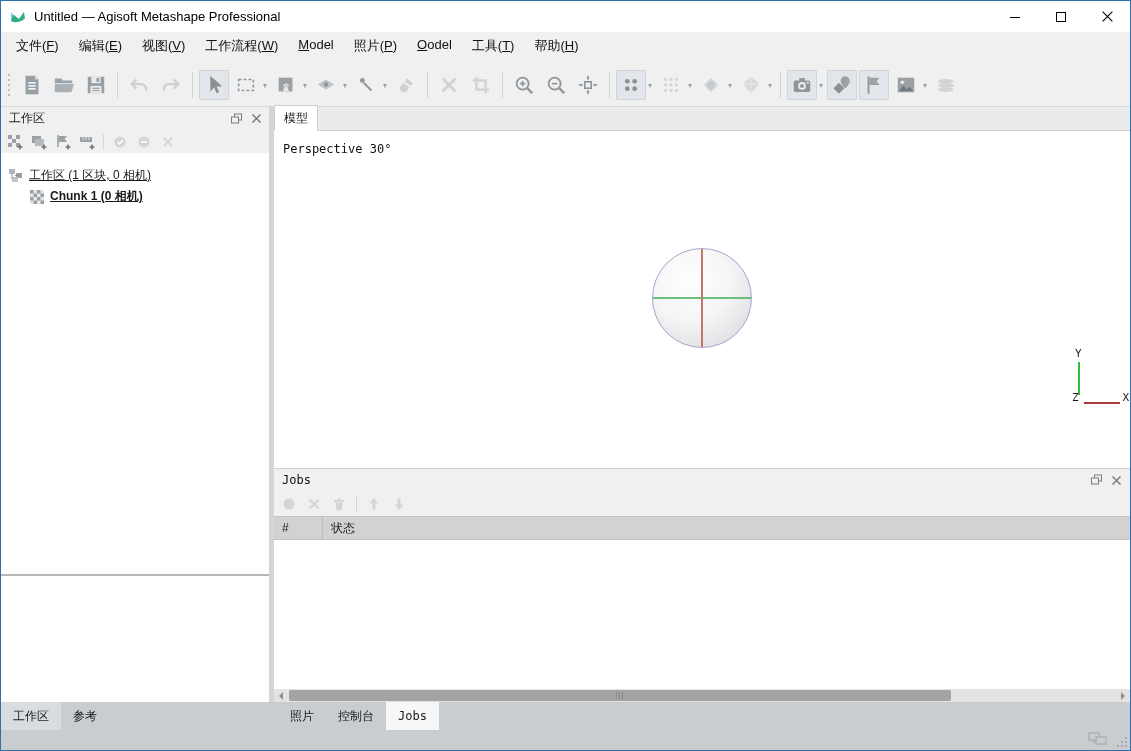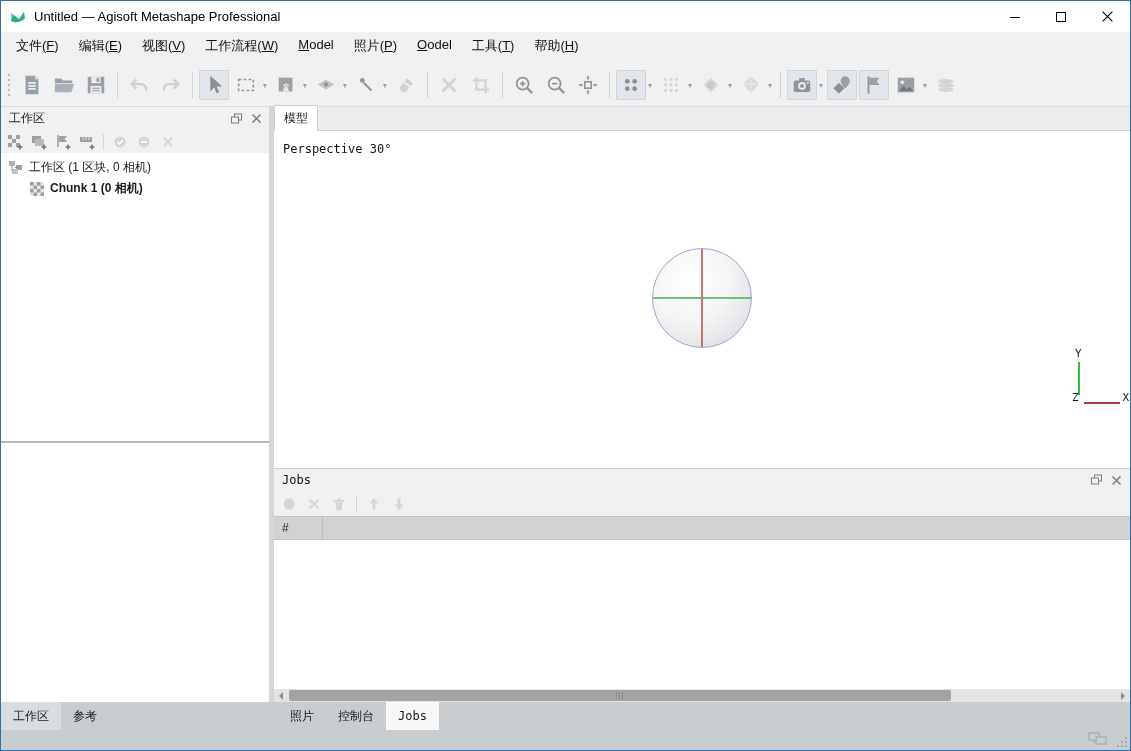--- a/index.html
+++ b/index.html
@@ -36,21 +36,21 @@
   
   .left-panel { position:absolute; left:0; top:0; width:268px; height:100%; background:#f0f0f0; display:flex; flex-direction:column; }
   .panel-header { height:23px; display:flex; align-items:center; padding:0 4px 0 8px; }
   .panel-title { font-size:12px; color:#222; }
   .panel-hbtns { margin-left:auto; display:flex; gap:2px; }
   .phbtn { width:18px; height:16px; display:flex; align-items:center; justify-content:center; }
   .panel-tools { height:23px; display:flex; align-items:center; gap:2px; padding:0 3px; }
   .ptbtn { width:22px; height:20px; display:flex; align-items:center; justify-content:center; }
   .psep { width:1px; height:16px; background:#d6d6d6; margin:0 3px; }
   .ic16 { width:16px; height:16px; display:block; }
-  .ws-tree { background:#fff; height:288px; padding-top:4px; overflow:hidden; }
+  .ws-tree { background:#fff; height:421px; padding-top:12px; overflow:hidden;text-decoration:underline; }
   .tree-row { height:21px; display:flex; align-items:center; gap:5px; padding-left:7px; white-space:nowrap; }
   .tree-row.indent { padding-left:28px;align-items:center; }
   .tree-row.bold { font-weight:bold; }
   .h-split { height:2px; background:#b7b7b7; }
   .lower-pane { flex:1; background:#fff; }
 
   .v-split { position:absolute; left:268px; top:0; width:5px; height:100%; background:#d3d6d8; }
 
   
   .right-area { position:absolute; left:273px; top:0; right:0; height:100%; display:flex; flex-direction:column; }
@@ -516,20 +516,21 @@
               </svg>
           </div>
           <div class="ptbtn">
             <svg class="ic16" viewBox="0 0 16 16">
                 <path d="M8 14l4.5-5.5h-3v-6h-3v6h-3z" fill="#d3d6d8"></path>
               </svg>
           </div>
         </div>
         <div class="jobs-thead">
           <div class="th c0">#</div>
+          <div class="th c3">状态</div>
         </div>
         <div class="jobs-body"></div>
       </div>
 
       <div class="hscroll">
         <div class="sb-arrow left">
             <span class="tri-l"></span>
           </div>
         <div class="sb-thumb">
           <div class="sb-grip"></div>

